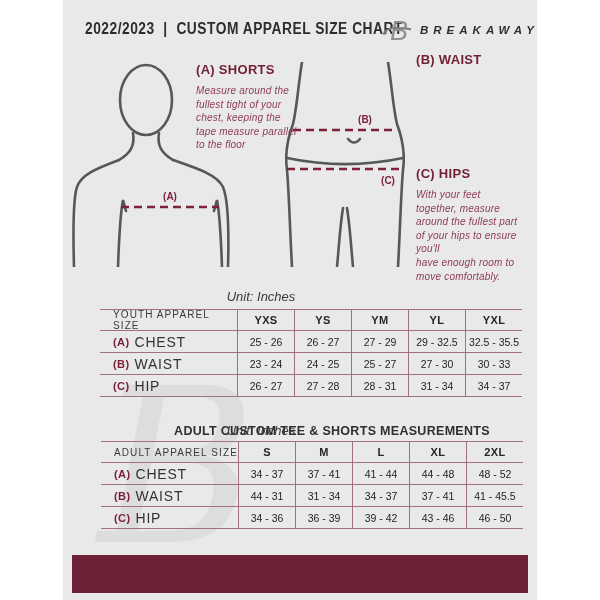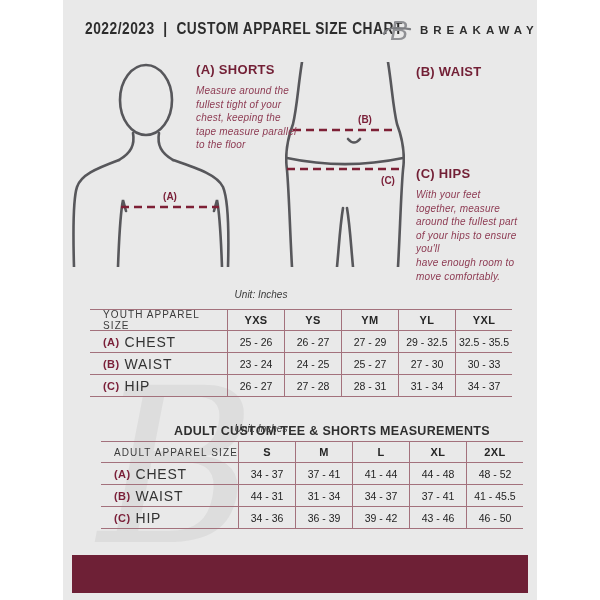--- a/index.html
+++ b/index.html
@@ -4,43 +4,43 @@
 <style>
   html,body{margin:0;padding:0;background:#ffffff;}
   .canvas{width:600px;height:600px;position:relative;background:#ffffff;font-family:"Liberation Sans",sans-serif;overflow:hidden;}
   .page{position:absolute;left:63px;top:0;width:474px;height:600px;background:#e9e9e9;overflow:hidden;}
 
   .layer{position:absolute;z-index:1;}
 
   
   .doc-title{left:22px;top:20px;font-size:16px;font-weight:bold;color:#2d2d2d;letter-spacing:.6px;transform:scaleX(.86);transform-origin:left center;white-space:pre;}
   .brand{left:320px;top:14px;display:flex;align-items:center;gap:7px;}
-  .brand-name{font-size:11.5px;font-weight:bold;letter-spacing:5px;color:#2e2e2e;}
+  .brand-name{font-size:11.5px;font-weight:bold;letter-spacing:5px;color:#2e2e2e;font-style:italic;}
 
   
   .watermark{position:absolute;z-index:0;left:35px;top:360px;font-family:"DejaVu Serif",serif;font-style:italic;font-size:215px;line-height:1;color:rgba(70,70,70,0.07);user-select:none;}
 
   
   .guide-head{font-size:13px;font-weight:bold;color:#721f35;letter-spacing:.3px;}
   .guide-body{font-size:10px;font-style:italic;color:#8d3a52;line-height:1.36;letter-spacing:.2px;white-space:pre-line;margin-top:7px;}
   .gb-chest{left:133px;top:62px;width:130px;}
-  .gb-waist{left:353px;top:64px;width:130px;}
+  .gb-waist{left:353px;top:52px;width:130px;}
   .gb-hips{left:353px;top:166px;width:132px;}
 
   
   .fig1{left:8px;top:57px;}
   .fig2{left:222px;top:62px;}
 
   
   .sec-title{left:0;width:474px;text-align:center;font-size:12.5px;font-weight:bold;color:#2f2f2f;letter-spacing:.3px;}
-  .sec-unit{left:0;width:396px;text-align:center;font-size:10px;font-style:italic;color:#3a3a3a;}
+  .sec-unit{left:0;width:396px;text-align:center;font-size:13px;font-style:italic;color:#3a3a3a;}
 
   
   .stable{display:grid;grid-template-columns:137px 57px 57px 57px 57px 57px;grid-auto-rows:22px;}
-  .t-youth{left:27px;top:309px;}
+  .t-youth{left:37px;top:309px;}
   .t-adult{left:38px;top:441px;}
   .cell{display:flex;align-items:center;justify-content:center;border-bottom:1.2px solid #a3717c;font-size:10.5px;color:#242424;}
   .head-row{border-top:1.2px solid #a3717c;}
   .vline{border-left:1.2px solid #a3717c;}
   .label-cell{justify-content:flex-start;padding-left:13px;}
   .size-head{font-size:10px;letter-spacing:1.1px;color:#3b3b3b;}
   .size-col{font-weight:bold;font-size:11px;color:#262626;letter-spacing:.4px;}
   .pfx{font-weight:bold;color:#7a1f38;font-size:11px;letter-spacing:.4px;margin-right:5px;}
   .rlabel{font-size:14px;color:#333;letter-spacing:.8px;}
 

